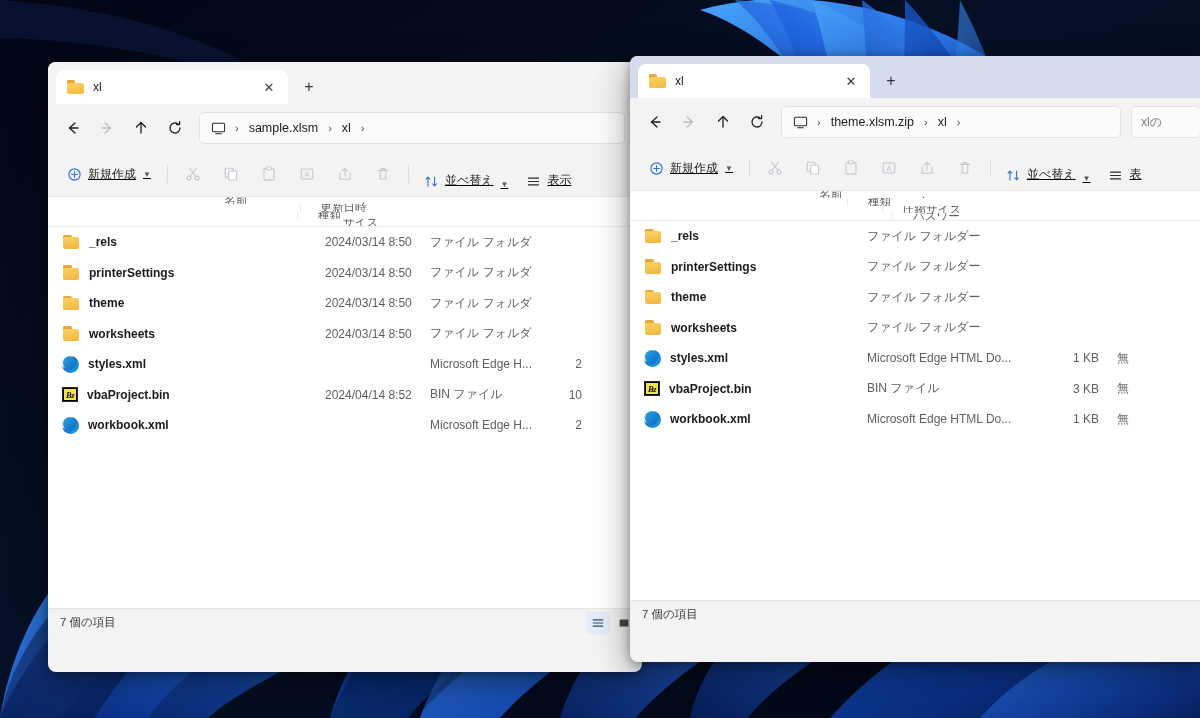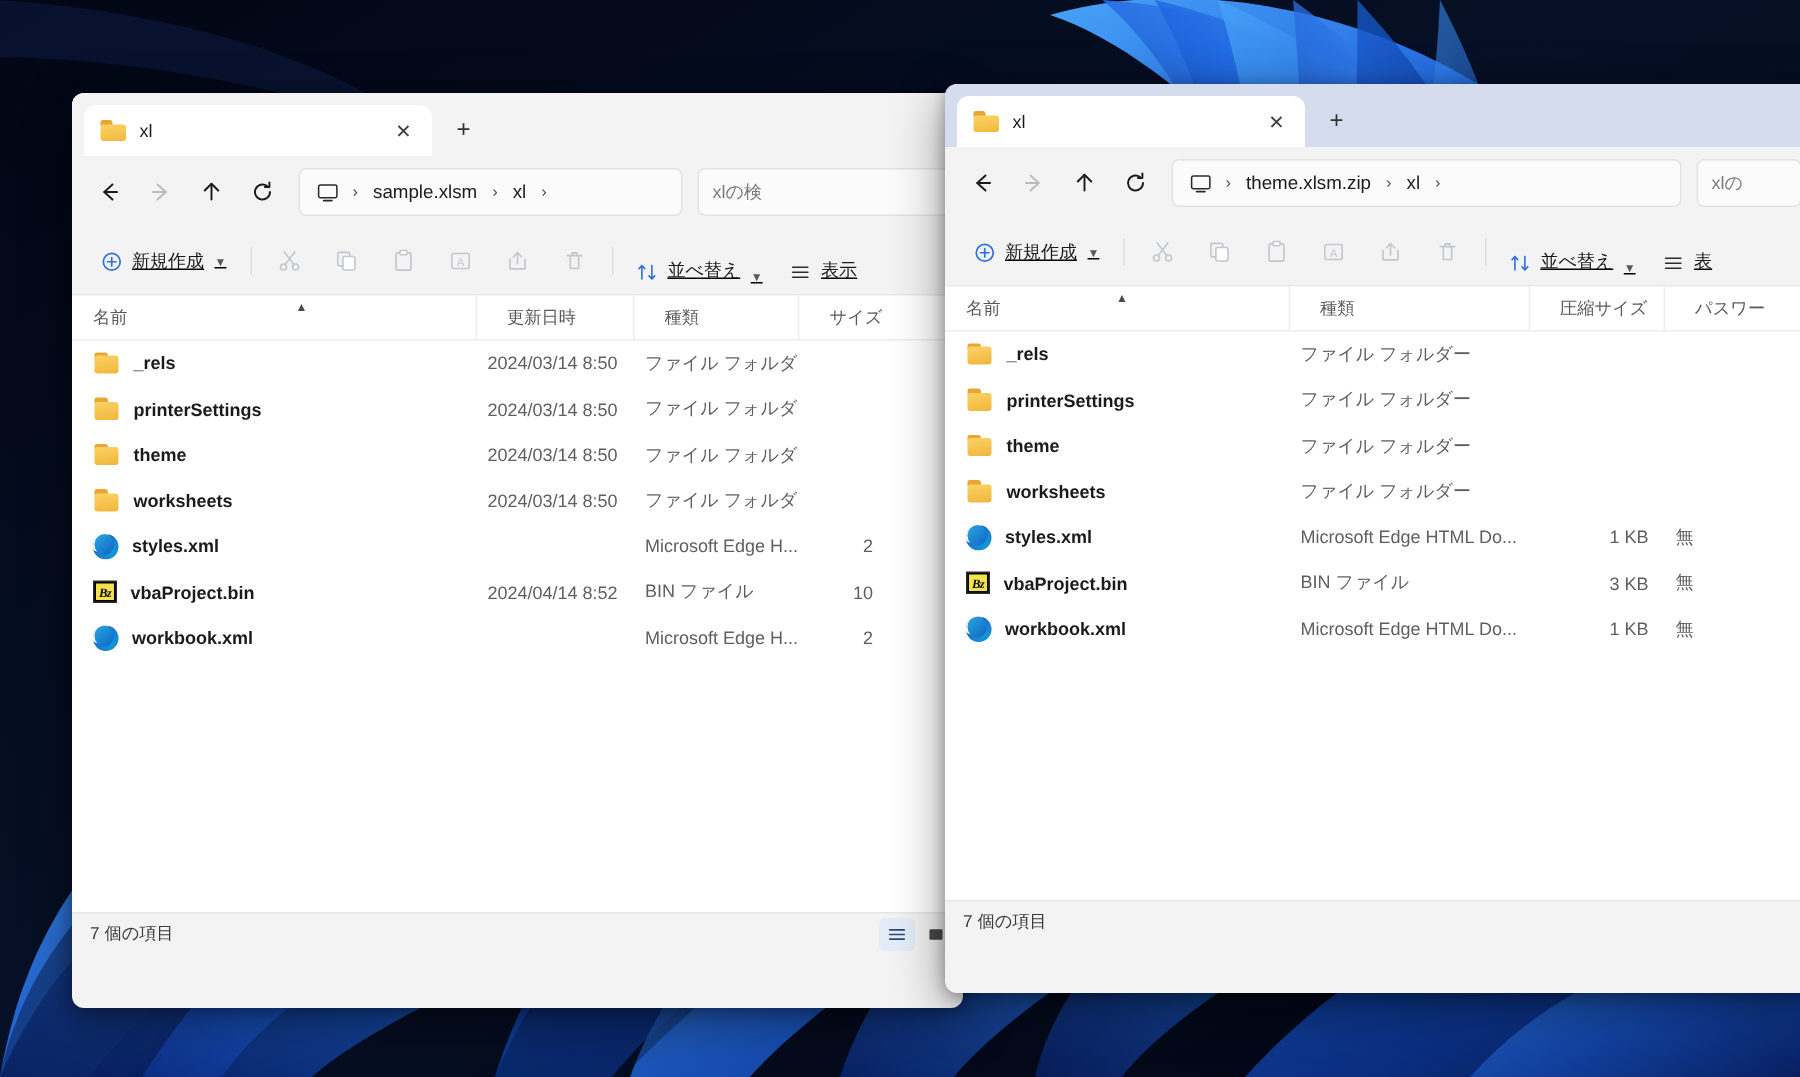--- a/index.html
+++ b/index.html
@@ -142,20 +142,21 @@
     border-top: 1px solid #e8e8e8;
   }
   .win-back .content  { height: 412px; }
   .win-front .content { height: 410px; }
 
   .col-head {
     height: 30px; display: flex; align-items: center;
     border-bottom: 1px solid #ededed;
     position: relative;
     padding-left: 14px;
+    flex-direction: column;
   }
   .col-head .col {
     font-size: 11.5px; color: #5a5a5a; position: relative;
     height: 30px; display: flex; align-items: center;
     padding-left: 20px;
     border-left: 1px solid #ededed;
     white-space: nowrap; overflow: hidden;
   }
   .col-head .col:first-child { border-left: none; padding-left: 0; }
   .sort-caret {
@@ -345,21 +346,20 @@
               <path d="M5 13.6 H11" stroke="#2b2b2b" stroke-width="1.1" stroke-linecap="round"></path>
             </svg>
         </span>
         <span class="crumb-sep">›</span>
         <span class="crumb-item">sample.xlsm</span>
         <span class="crumb-sep">›</span>
         <span class="crumb-item">xl</span>
         <span class="crumb-sep">›</span>
       </div>
 
-      <div class="searchbox">xlの検</div>
     </div>
 
     <div class="cmdbar">
       <div class="cmd-new">
         <svg width="15" height="15" viewBox="0 0 16 16">
             <circle cx="8" cy="8" r="6" fill="none" stroke="#2f6fe0" stroke-width="1.2"></circle>
             <path d="M8 5 V11 M5 8 H11" stroke="#2f6fe0" stroke-width="1.2" stroke-linecap="round"></path>
           </svg>
         <span>新規作成</span>
         <span class="chev">▼</span>

